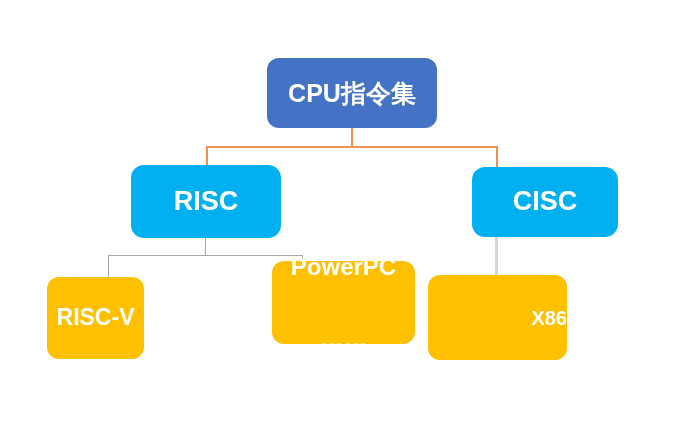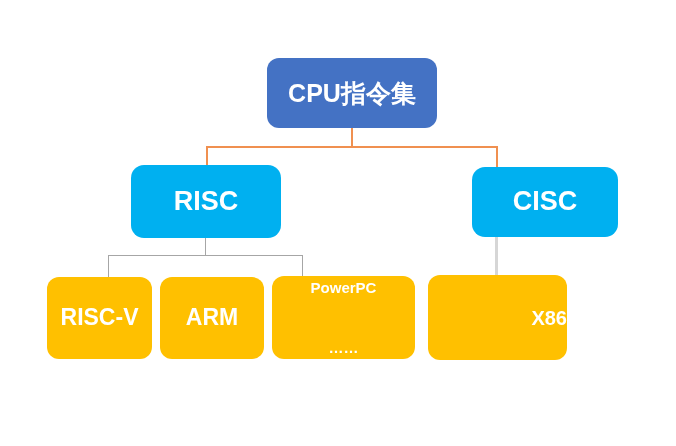--- a/index.html
+++ b/index.html
@@ -38,23 +38,23 @@
     border-radius: 13px;
     font-size: 27px;
   }
   .node-risc { left: 131px; top: 165px; width: 150px; height: 73px; }
   .node-cisc { left: 424px; top: 167px; width: 146px; height: 70px; margin-left: 48px; }
   .node-leaf {
     background: #FFC000;
     border-radius: 12px;
     font-size: 23px;
   }
-  .node-riscv   { left: 47px;  top: 277px; width: 105px; height: 82px; }
+  .node-riscv   { left: 47px;  top: 277px; width: 97px; height: 82px; }
   .node-arm     { left: 160px; top: 277px; width: 104px; height: 82px; }
-  .node-powerpc { left: 272px; top: 276px; width: 143px; height: 83px; font-size: 15px; gap: 40px; }
+  .node-powerpc { left: 272px; top: 261px; width: 143px; height: 83px; font-size: 24px; gap: 40px; }
   .node-x86     { left: 428px; top: 275px; width: 139px; height: 85px; font-size: 20px; align-items: flex-end; }
   .line {
     position: absolute;
   }
   .line-orange { background: #ED7D31; opacity: 0.85; }
   .line-gray   { background: #A6A6A6; }
   .line-lightgray { background: #D6D6D6; }
 
   
   .ln-root-down  { left: 351px; top: 128px; width: 2px;   height: 18px; }
@@ -97,23 +97,20 @@
   </div>
 
   <div class="node node-branch node-cisc">
     <span>CISC</span>
   </div>
 
   <div class="node node-leaf node-riscv">
     <span>RISC-V</span>
   </div>
 
-  <div class="node node-leaf node-arm">
-    <span>ARM</span>
-  </div>
 
   <div class="node node-leaf node-powerpc">
     <span>PowerPC</span>
     <span>……</span>
   </div>
 
   <div class="node node-leaf node-x86">
     <span>X86</span>
   </div>
 

